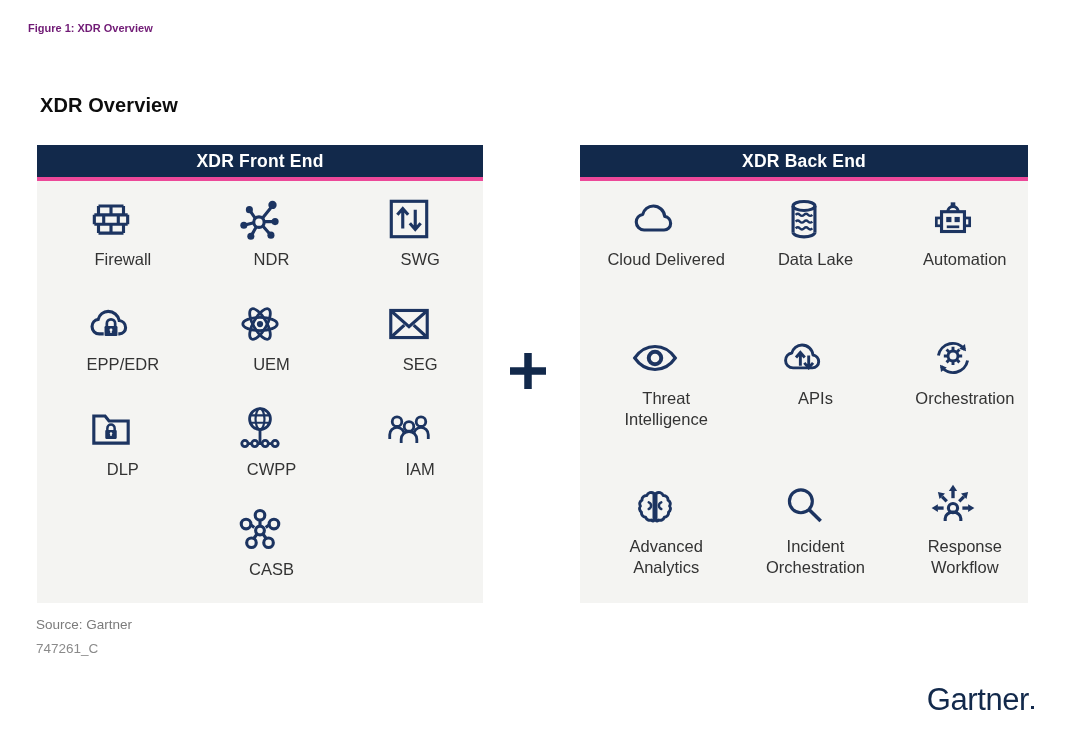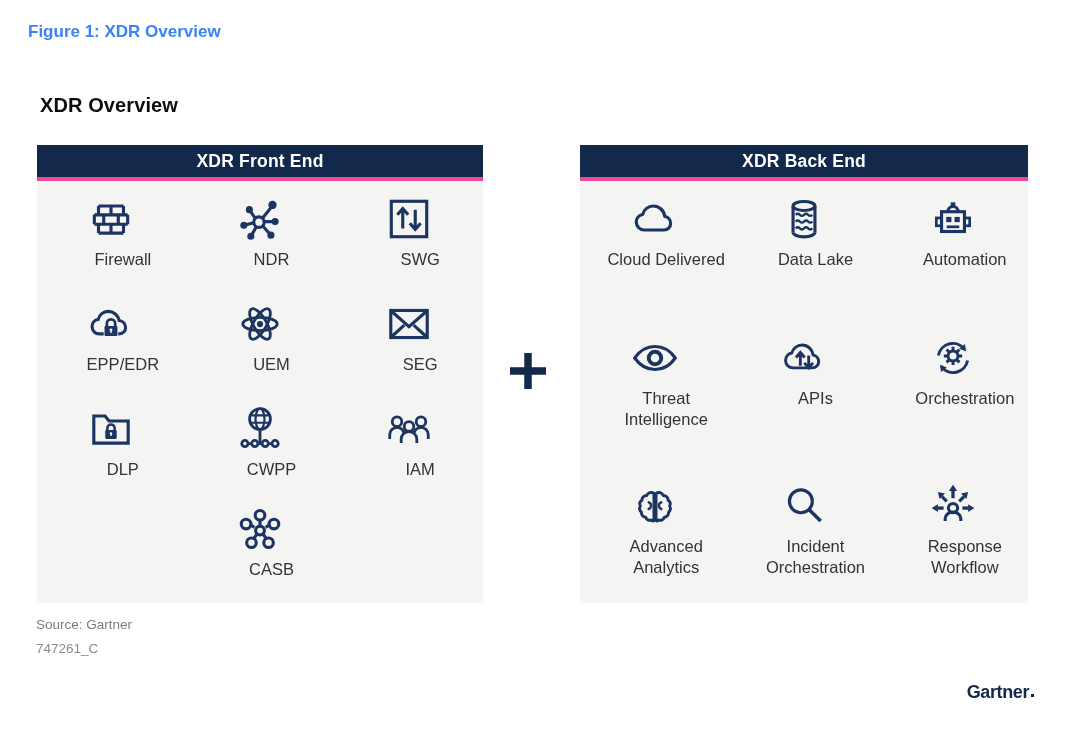--- a/index.html
+++ b/index.html
@@ -3,21 +3,21 @@
 <meta charset="utf-8">
 <style>
   * { margin:0; padding:0; box-sizing:border-box; }
   html,body { background:#ffffff; }
   .page {
     position:relative; width:1080px; height:753px; background:#ffffff;
     font-family:"Liberation Sans", sans-serif; overflow:hidden;
   }
   .figure-title {
     position:absolute; left:28px; top:22px;
-    font-size:17px; font-weight:700; color:#3b82f6;
+    font-size:11px; font-weight:700; color:#701a75;
   }
   .chart-title {
     position:absolute; left:40px; top:94px;
     font-size:20px; font-weight:700; color:#0d0d0d; letter-spacing:.1px;
   }
   .panel { position:absolute; top:145px; height:458px; background:#f4f4f2; }
   .panel-front { left:37px;  width:446px; }
   .panel-back  { left:580px; width:448px; }
   .panel-header {
     height:36px; background:#12294b; color:#ffffff;
@@ -37,21 +37,21 @@
   .icon svg { width:50px; height:50px; display:block; }
   .label {
     margin-top:4px; font-size:16.5px; line-height:1.28; color:#333333;
     text-align:center; max-width:142px;margin-left:23px;
   }
   .plus { position:absolute; left:508px; top:351px; color:#12294b; }
   .source-1 { position:absolute; left:36px; top:617px; font-size:13.5px; color:#7b7b7b; }
   .source-2 { position:absolute; left:36px; top:641px; font-size:13.5px; color:#8a8a8a; }
   .brand {
     position:absolute; right:46px; top:682px;
-    font-size:18px; font-weight:700; color:#12294b; letter-spacing:-.4px;
+    font-size:31px; font-weight:400; color:#12294b; letter-spacing:-.4px;
   }
   .reg-dot {
     display:inline-block; width:3px; height:3px; background:#12294b;
     margin-left:2px; margin-bottom:1px;
   }
 </style>
 </head>
 <body>
 
 <div class="page">

